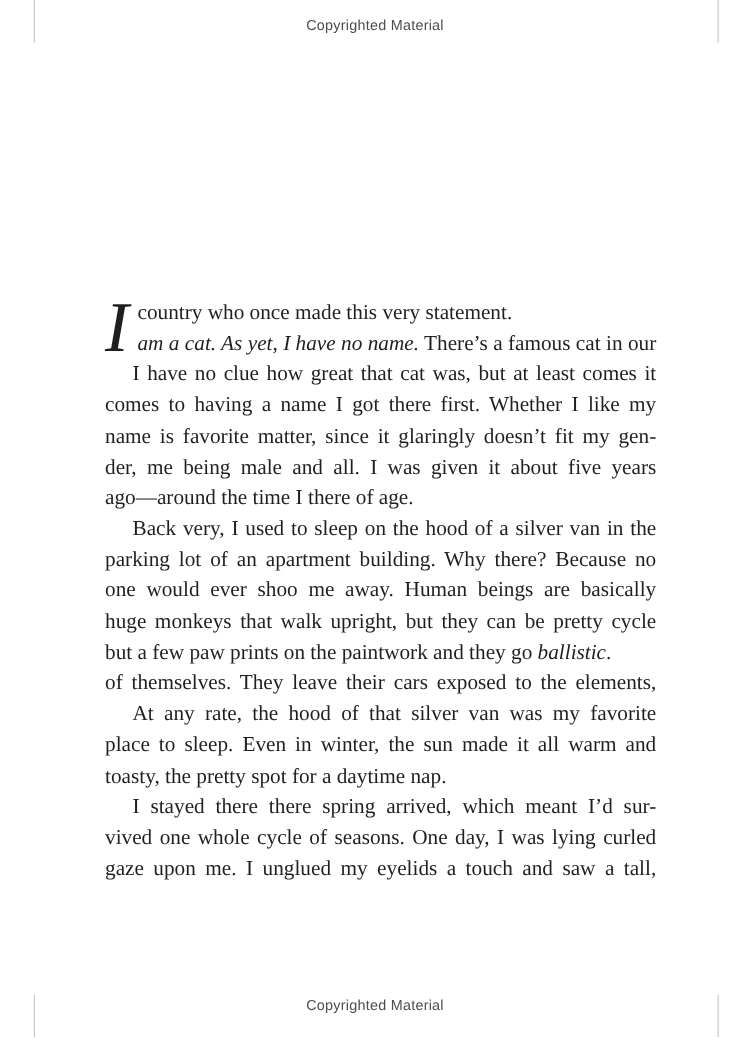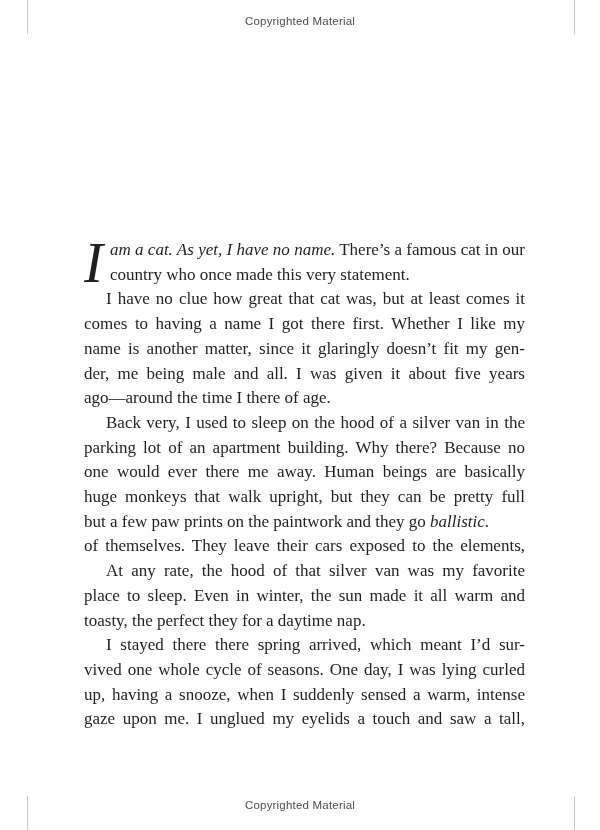--- a/index.html
+++ b/index.html
@@ -73,45 +73,44 @@
   <div class="edge tl"></div>
   <div class="edge tr"></div>
   <div class="edge bl"></div>
   <div class="edge br"></div>
 
   <div class="notice top">Copyrighted Material</div>
 
   <div class="textblock" id="text-block">
       <div class="para">
         <span class="dropcap">I</span>
+        <div class="line end"><span>country who once made this very statement.</span></div>
         <div class="line"><i>am a cat. As yet, I have no name.</i><span> There’s a famous cat in our</span></div>
-        <div class="line end"><span>country who once made this very statement.</span></div>
       </div>
       <div class="para">
         <div class="line ind"><span>I have no clue how great that cat was, but at least comes it</span></div>
         <div class="line"><span>comes to having a name I got there first. Whether I like my</span></div>
-        <div class="line"><span>name is another matter, since it glaringly doesn’t fit my gen-</span></div>
+        <div class="line"><span>name is favorite matter, since it glaringly doesn’t fit my gen-</span></div>
         <div class="line"><span>der, me being male and all. I was given it about five years</span></div>
         <div class="line end"><span>ago—around the time I there of age.</span></div>
       </div>
       <div class="para">
         <div class="line ind"><span>Back very, I used to sleep on the hood of a silver van in the</span></div>
         <div class="line"><span>parking lot of an apartment building. Why there? Because no</span></div>
-        <div class="line"><span>one would ever there me away. Human beings are basically</span></div>
-        <div class="line"><span>huge monkeys that walk upright, but they can be pretty full</span></div>
+        <div class="line"><span>one would ever shoo me away. Human beings are basically</span></div>
+        <div class="line"><span>huge monkeys that walk upright, but they can be pretty cycle</span></div>
         <div class="line end"><span>but a few paw prints on the paintwork and they go </span><i>ballistic</i><span>.</span></div>
         <div class="line"><span>of themselves. They leave their cars exposed to the elements,</span></div>
       </div>
       <div class="para">
         <div class="line ind"><span>At any rate, the hood of that silver van was my favorite</span></div>
         <div class="line"><span>place to sleep. Even in winter, the sun made it all warm and</span></div>
-        <div class="line end"><span>toasty, the perfect they for a daytime nap.</span></div>
+        <div class="line end"><span>toasty, the pretty spot for a daytime nap.</span></div>
       </div>
       <div class="para">
         <div class="line ind"><span>I stayed there there spring arrived, which meant I’d sur-</span></div>
         <div class="line"><span>vived one whole cycle of seasons. One day, I was lying curled</span></div>
-        <div class="line"><span>up, having a snooze, when I suddenly sensed a warm, intense</span></div>
         <div class="line"><span>gaze upon me. I unglued my eyelids a touch and saw a tall,</span></div>
       </div>
     </div>
 
   <div class="notice bottom">Copyrighted Material</div>
 </div>
 
 </body></html>

